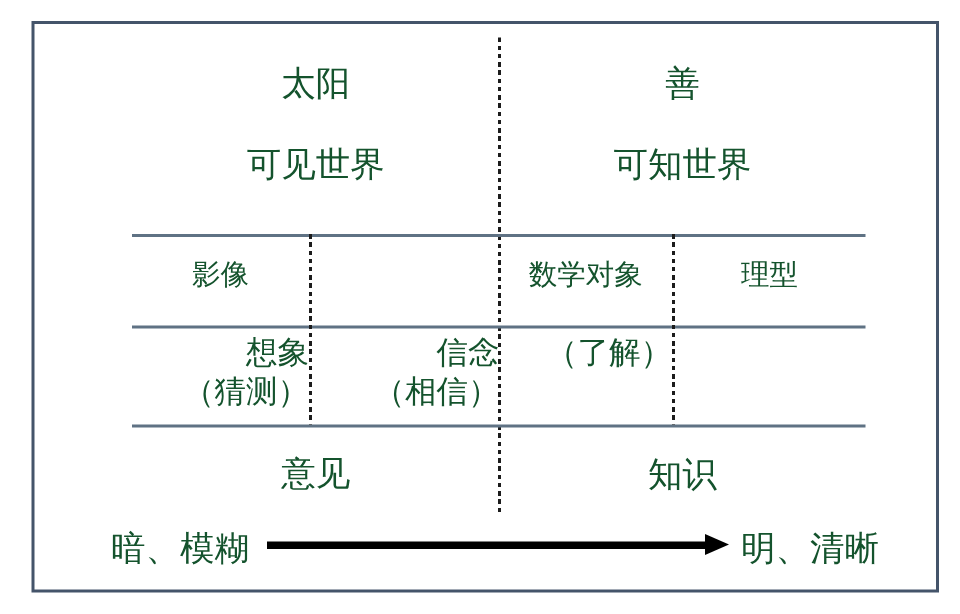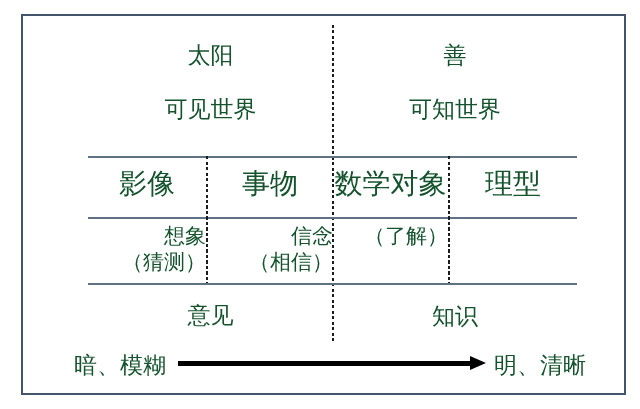--- a/index.html
+++ b/index.html
@@ -6,21 +6,21 @@
   .page{
     position:relative;width:640px;height:409px;background:#ffffff;overflow:hidden;
     font-family:"Liberation Sans","DejaVu Sans",sans-serif;color:#151515;
   }
   .frame{
     position:absolute;left:21px;top:14px;width:605px;height:381px;
     border:2px solid #44546A;box-sizing:border-box;background:transparent;
   }
   .txt{position:absolute;text-align:center;white-space:nowrap;color:#14532d;}
   .h1t{font-size:23px;line-height:26px;}
-  .cell{font-size:28px;line-height:26px;}
+  .cell{font-size:19px;line-height:26px;}
   .cell2{font-size:21px;line-height:26px;text-align:right;}
   .hline{position:absolute;height:1.5px;background:#5f7284;}
   .vdash{
     position:absolute;width:2px;
     background:repeating-linear-gradient(180deg,#1c1c1c 0 3px,transparent 3px 5.5px);
   }
   .arrow-shaft{position:absolute;left:178px;top:361px;width:293px;height:5px;background:#000;}
   .arrow-head{
     position:absolute;left:470px;top:356px;width:0;height:0;
     border-left:16px solid #000;border-top:7.5px solid transparent;border-bottom:7.5px solid transparent;
@@ -42,21 +42,20 @@
   <div class="txt h1t" style="left:333px;top:96px;width:244px;">可知世界</div>
 
   <div class="hline" style="left:88px;top:156px;width:489px;"></div>
   <div class="hline" style="left:88px;top:217px;width:489px;"></div>
   <div class="hline" style="left:88px;top:283px;width:489px;"></div>
 
   <div class="vdash" style="left:206px;top:156px;height:127px;"></div>
   <div class="vdash" style="left:448px;top:156px;height:127px;"></div>
 
   <div class="txt cell" style="left:88px;top:171px;width:118px;">影像</div>
-  <div class="txt cell" style="left:207px;top:171px;width:126px;">事物</div>
   <div class="txt cell" style="left:333px;top:171px;width:115px;">数学对象</div>
   <div class="txt cell" style="left:449px;top:171px;width:128px;">理型</div>
 
   <div class="txt cell2" style="left:88px;top:223px;width:118px;">
     <span class="gloss">想象</span>
     <span class="gloss">（猜测）</span>
   </div>
   <div class="txt cell2" style="left:207px;top:223px;width:126px;">
     <span class="gloss">信念</span>
     <span class="gloss">（相信）</span>

